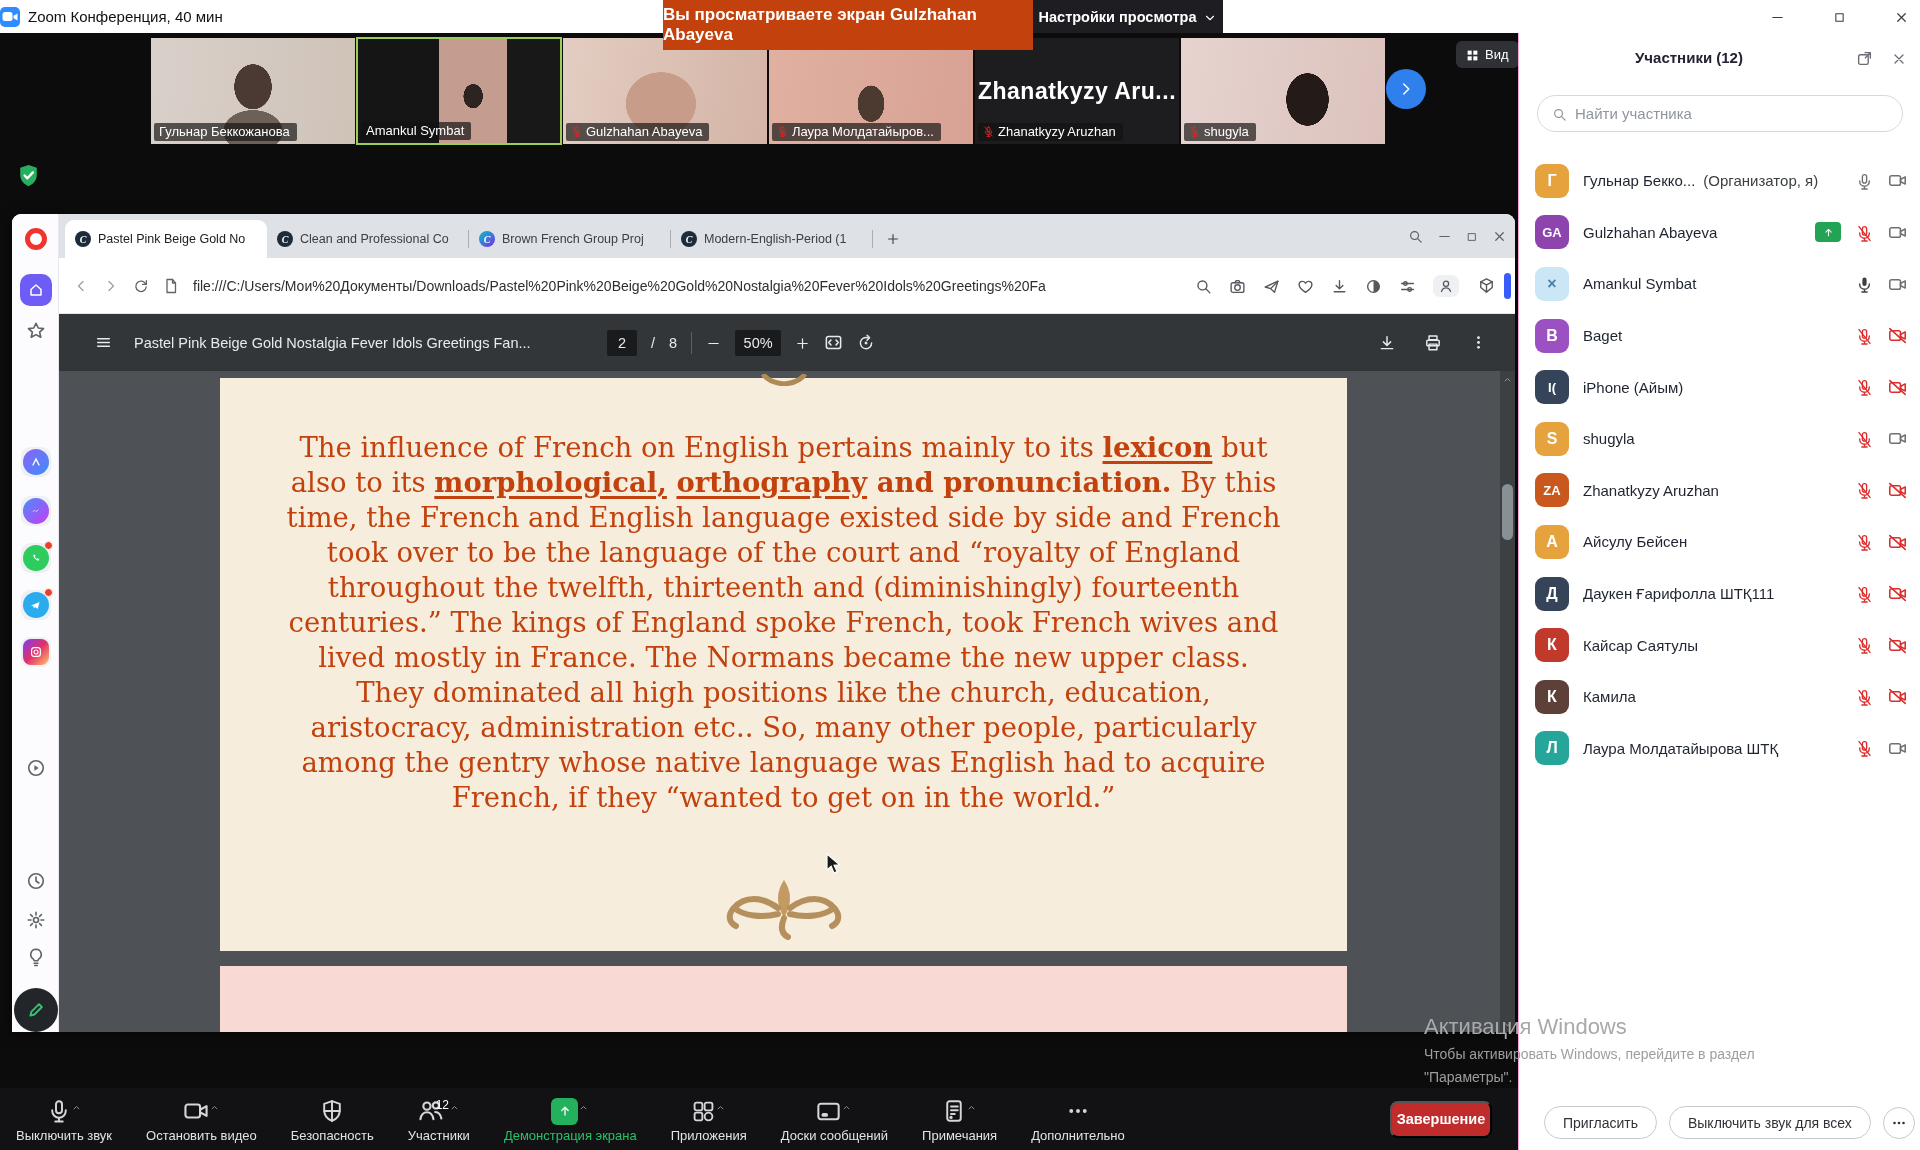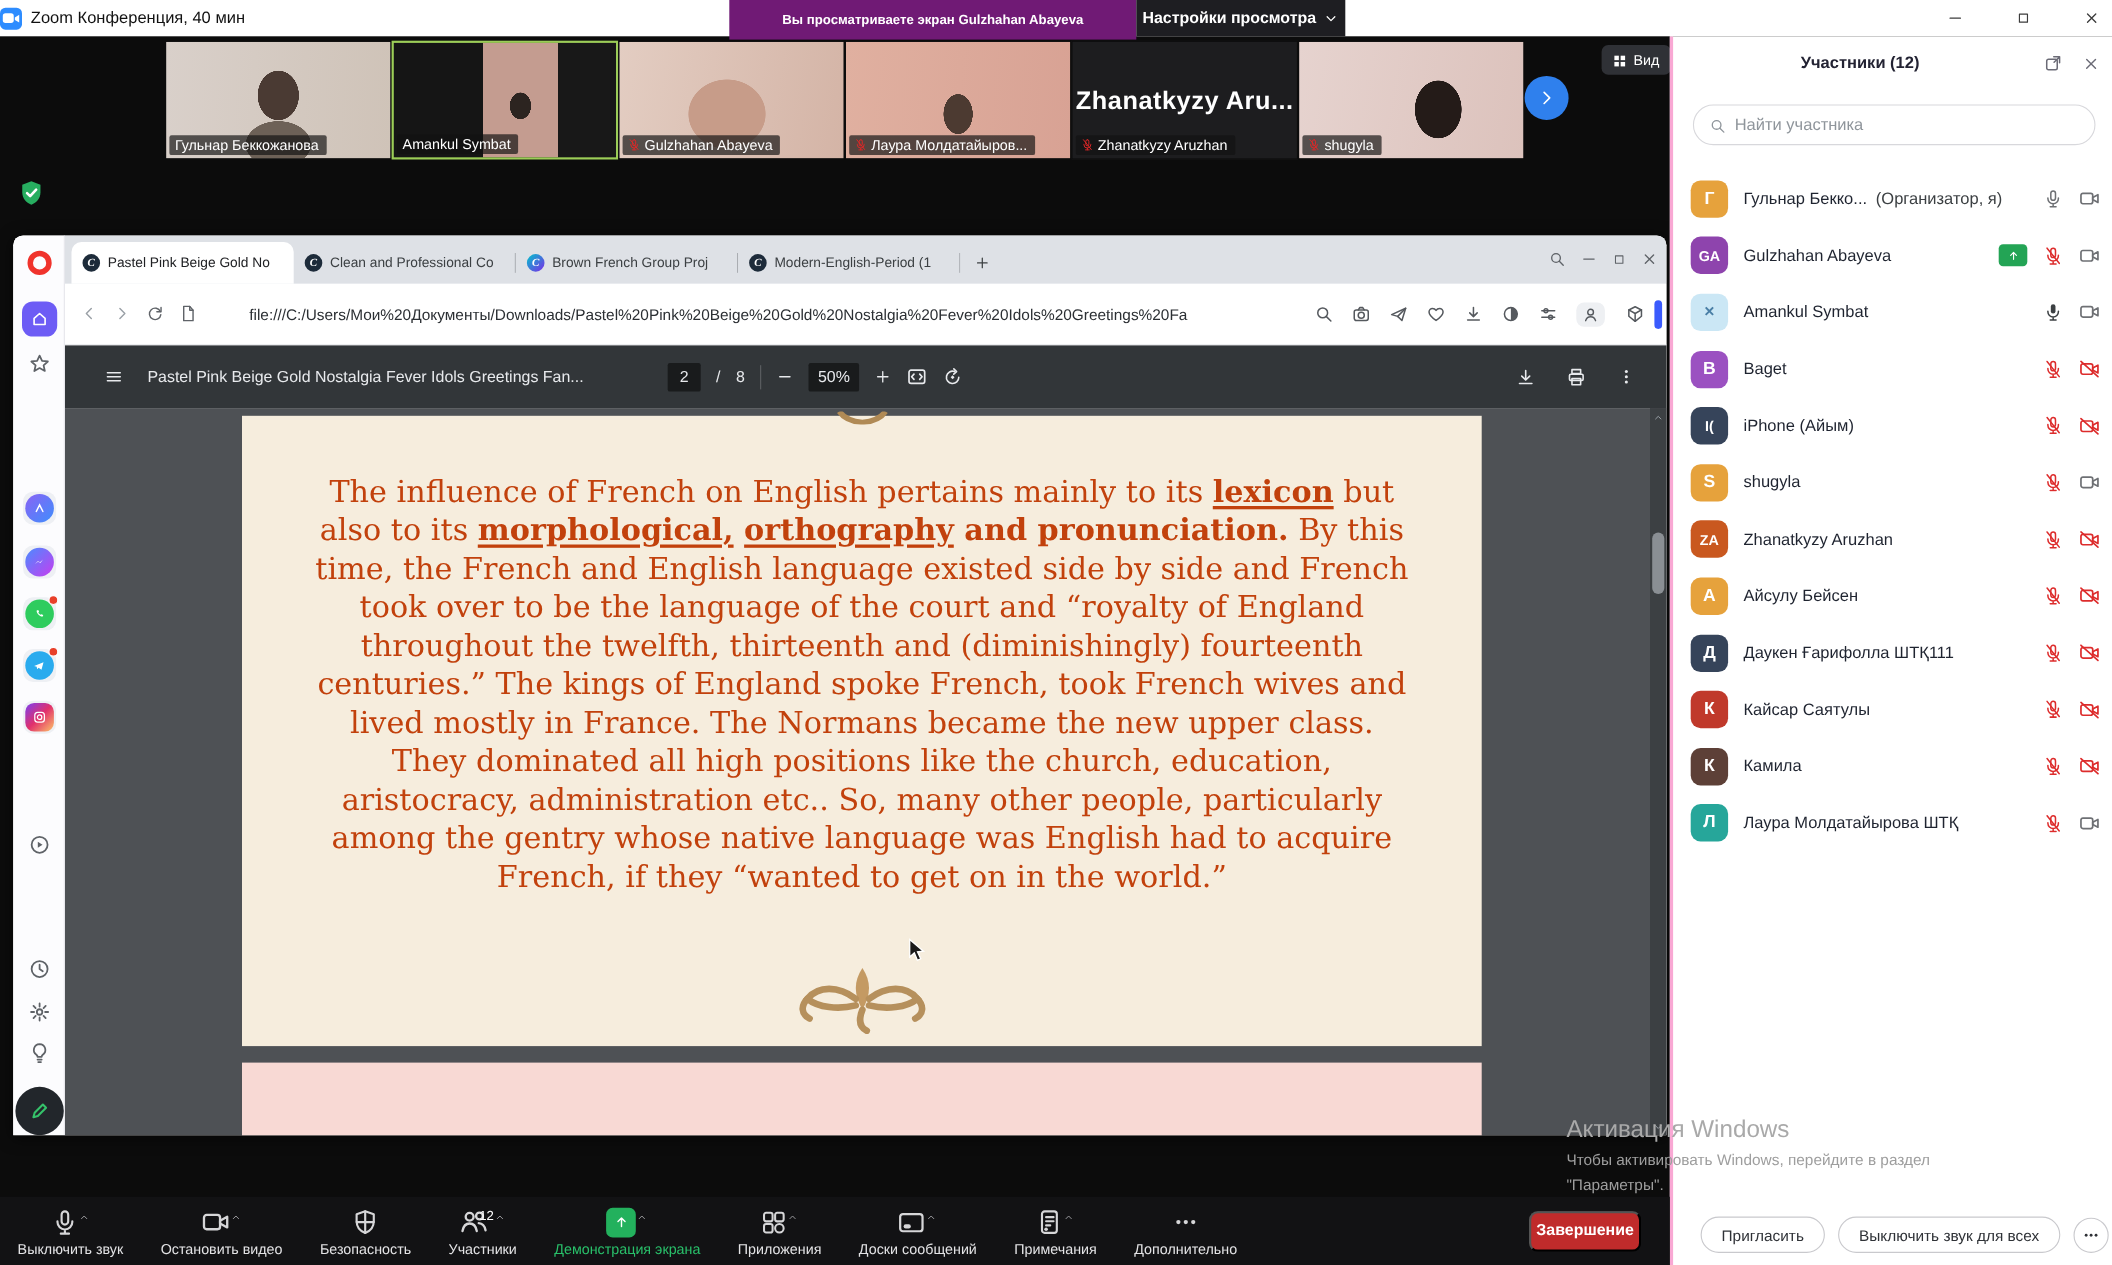--- a/index.html
+++ b/index.html
@@ -9,22 +9,22 @@
 
   .ic { display:inline-block; vertical-align:middle; }
   .st { stroke:currentColor; stroke-width:1.3; fill:none; stroke-linecap:round; stroke-linejoin:round; }
 
   
   #titlebar { position:absolute; left:0; top:0; width:1920px; height:33px; background:#fff; z-index:20;
               display:flex; align-items:center; }
   .tb-left { display:flex; align-items:center; gap:8px; font-size:15px; color:#111; }
   .zoom-logo { width:20px; height:20px; border-radius:5px; background:#2D8CFF; position:relative; flex:0 0 auto; }
   .zoom-logo svg { position:absolute; left:2px; top:3px; }
-  .banner { position:absolute; left:663px; top:0; width:370px; height:36px; background:#701a75; color:#fff;
-            font-weight:bold; font-size:12px; display:flex; align-items:center; justify-content:center; }
+  .banner { position:absolute; left:663px; top:0; width:370px; height:50px; background:#c2410c; color:#fff;
+            font-weight:bold; font-size:17px; display:flex; align-items:center; justify-content:center; }
   .view-settings { position:absolute; left:1033px; top:0; width:190px; height:33px; background:#1e1e22; color:#fff;
             font-weight:bold; font-size:14.5px; display:flex; align-items:center; justify-content:center; gap:7px; cursor:default; }
   .win-btn { position:absolute; top:0; width:46px; height:33px; display:flex; align-items:center; justify-content:center; color:#333; }
 
   
   #stage { position:absolute; left:0; top:33px; width:1518px; height:1117px; background:#0c0c0c; }
 
   
   #video-strip { position:absolute; left:150px; top:4px; height:108px; display:flex; z-index:3; }
   .tile { position:relative; width:206px; height:108px; background:#1a1a1a; border:1px solid #0c0c0c; overflow:hidden; }
@@ -71,21 +71,21 @@
   .tab.active { background:#fff; border-radius:9px 9px 0 0; color:#202124; }
   .tab:not(.active)::after { content:""; position:absolute; right:0; top:10px; height:18px; border-right:1px solid #aaadb2; }
   .fav { width:16px; height:16px; border-radius:50%; flex:0 0 auto; display:flex; align-items:center; justify-content:center;
          color:#fff; font-size:10px; font-weight:bold; font-family:"Liberation Serif",serif; font-style:italic; }
   .fav.dark  { background:#1d2b3a; }
   .fav.color { background:linear-gradient(135deg,#00c4cc,#7d2ae8); }
   .newtab { width:28px; height:28px; margin:0 0 5px 6px; display:flex; align-items:center; justify-content:center; color:#3c4043; }
   .tab-controls { position:absolute; right:8px; top:0; height:44px; display:flex; align-items:center; gap:14px; color:#5f6368; }
 
   #addrbar { position:absolute; left:47px; top:44px; width:1456px; height:56px; background:#fff; border-bottom:1px solid #e4e6e8;
-             display:flex; align-items:center;text-align:center; }
+             display:flex; align-items:center; }
   .nav-ic { color:#757a80; margin-left:14px; }
   #url { margin-left:14px; width:920px; font-size:14px; color:#2b2f33; white-space:nowrap; overflow:hidden; }
   .addr-right { position:absolute; right:56px; display:flex; align-items:center; gap:17px; color:#55595e; }
   .profile-plate { background:#eef0f3; border-radius:7px; padding:3px 5px; display:flex; }
   .ext-cube { position:absolute; right:20px; color:#55595e; display:flex; }
   .blue-bar { position:absolute; right:4px; top:15px; width:7px; height:26px; border-radius:4px; background:#3b5bfd; }
 
   #pdfbar { position:absolute; left:47px; top:100px; width:1456px; height:57px; background:#323639; color:#e8eaed;
             display:flex; align-items:center; font-size:14.5px; }
   #pdfbar .burger { margin-left:36px; }
@@ -105,21 +105,21 @@
   #pdf-text .u { text-decoration:underline; text-decoration-thickness:2.5px; text-underline-offset:4px; }
   .orn-top { position:absolute; left:50%; top:-4px; transform:translateX(-50%); }
   .orn-bottom { position:absolute; left:50%; top:496px; transform:translateX(-50%); }
   #pdf-scroll { position:absolute; left:1441px; top:0; width:15px; height:661px; background:#3c4043; }
   #pdf-scroll .arr { position:absolute; left:0; width:15px; height:16px; color:#9aa0a6; display:flex; align-items:center; justify-content:center; }
   #pdf-thumb { position:absolute; left:2px; top:113px; width:11px; height:56px; border-radius:6px; background:#8a8f94; }
 
   #cursor { position:absolute; left:826px; top:853px; z-index:30; }
 
   
-  #panel { position:absolute; left:1518px; top:33px; width:402px; height:1117px; background:#fff; border-left:3px solid #f9a8d4; z-index:6; }
+  #panel { position:absolute; left:1518px; top:33px; width:402px; height:1117px; background:#fff; border-left:1px solid #f9a8d4; z-index:6; }
   #panel-title { position:absolute; left:0; top:16px; width:340px; text-align:center; font-size:15px; font-weight:bold; color:#232333; }
   .panel-hic { position:absolute; top:16px; color:#6b6b76; }
   #p-search { position:absolute; left:18px; top:62px; width:366px; height:37px; border:1px solid #d8d8dc; border-radius:19px;
               display:flex; align-items:center; gap:8px; padding:0 14px; color:#9aa0a6; }
   #p-search span { font-size:15px; color:#8f959b; }
   #p-list { position:absolute; left:0; top:122px; width:402px; }
   .prow { height:51.6px; display:flex; align-items:center; padding:0 14px 0 16px; }
   .avatar { width:34px; height:34px; border-radius:9px; color:#fff; font-weight:bold; display:flex; align-items:center; justify-content:center; flex:0 0 auto; }
   .pname { margin-left:14px; font-size:15px; color:#1f2430; white-space:nowrap; }
   .psuffix { margin-left:8px; font-size:15px; color:#3c4043; white-space:nowrap; }

